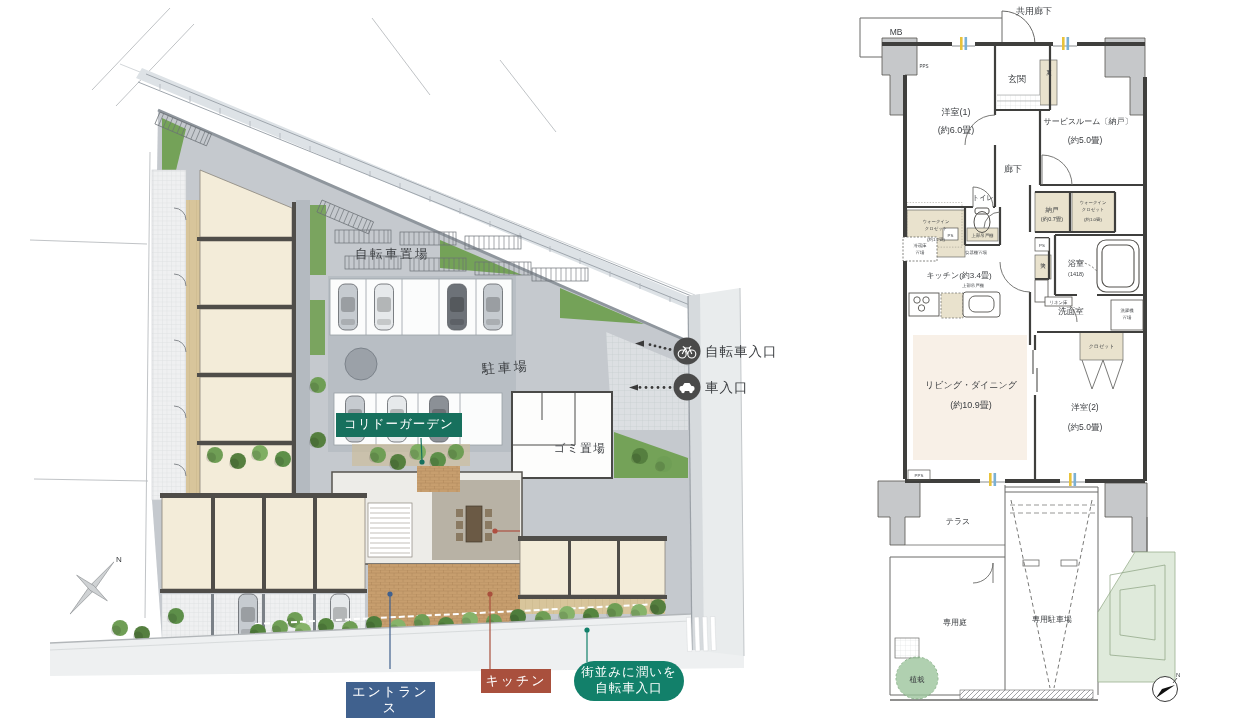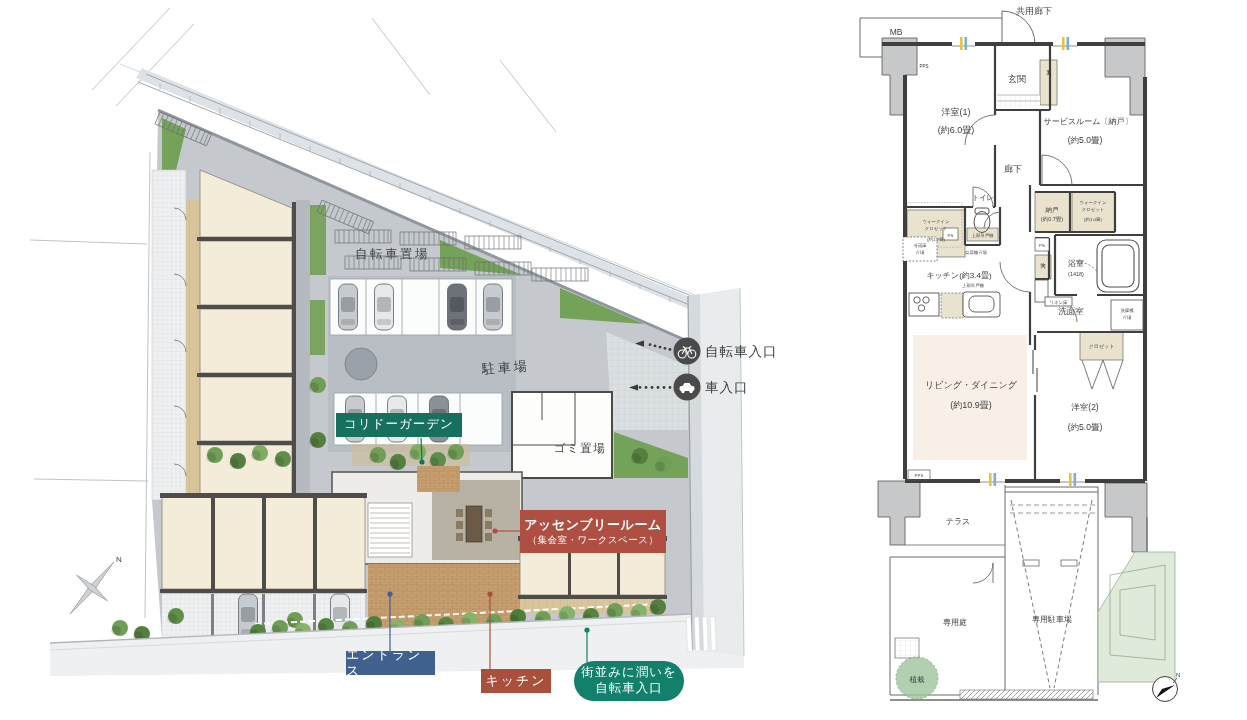--- a/index.html
+++ b/index.html
@@ -1,21 +1,21 @@
 <!DOCTYPE html>
 <html><head>
 <meta charset="utf-8">
 <style>
   html,body{margin:0;padding:0;background:#fff;}
   #stage{position:relative;width:1247px;height:720px;background:#ffffff;overflow:hidden;
          font-family:"Liberation Sans","DejaVu Sans",sans-serif;}
   svg{position:absolute;top:0;left:0;}
   svg text{font-family:"Liberation Sans","DejaVu Sans",sans-serif;fill:#3a3d40;}
   .badge{position:absolute;display:flex;flex-direction:column;align-items:center;justify-content:center;
-         color:#fff;text-align:left;line-height:1.25;z-index:5;}
+         color:#fff;text-align:center;line-height:1.25;z-index:5;}
   .badge-green{background:#17705d;}
   .badge-red{background:#ae4f41;}
   .badge-blue{background:#40618e;}
   .badge-lounge{background:#a9503d;}
   .badge-teal{background:#12806a;}
   .b1{font-size:12.5px;letter-spacing:1px;}
   .b1w{font-size:13px;letter-spacing:2px;}
   .bl1{font-size:13px;font-weight:bold;letter-spacing:0.5px;}
   .bl2{font-size:9.5px;letter-spacing:0.5px;}
 </style>
@@ -310,25 +310,21 @@
       <polygon points="0,-34 3,0 0,34 -3,0" fill="#cfd2d4" stroke="#8a8d90" stroke-width="0.6"></polygon>
       <polygon points="-20,0 0,3 20,0 0,-3" fill="#cfd2d4" stroke="#8a8d90" stroke-width="0.6"></polygon>
     </g>
     <text x="24" y="-26" font-size="8" fill="#6c6f72">N</text>
   </g>
 </svg>
 
 <div class="badge badge-green" style="left:336px;top:413px;width:126px;height:24px;">
   <span class="b1">コリドーガーデン</span>
 </div>
-<div class="badge badge-red" style="left:520px;top:510px;width:146px;height:43px;">
-  <span class="bl1">アッセンブリールーム</span>
-  <span class="bl2">（集会室・ワークスペース）</span>
-</div>
-<div class="badge badge-blue" style="left:346px;top:651px;width:89px;height:24px;">
+<div class="badge badge-blue" style="left:346px;top:682px;width:89px;height:36px;">
   <span class="b1w">エントランス</span>
 </div>
 <div class="badge badge-lounge" style="left:481px;top:669px;width:70px;height:24px;">
   <span class="b1w">キッチン</span>
 </div>
 <div class="badge badge-teal" style="left:574px;top:661px;width:110px;height:40px;border-radius:20px;">
   <span class="b1">街並みに潤いを</span>
   <span class="b1">自転車入口</span>
 </div>
 

